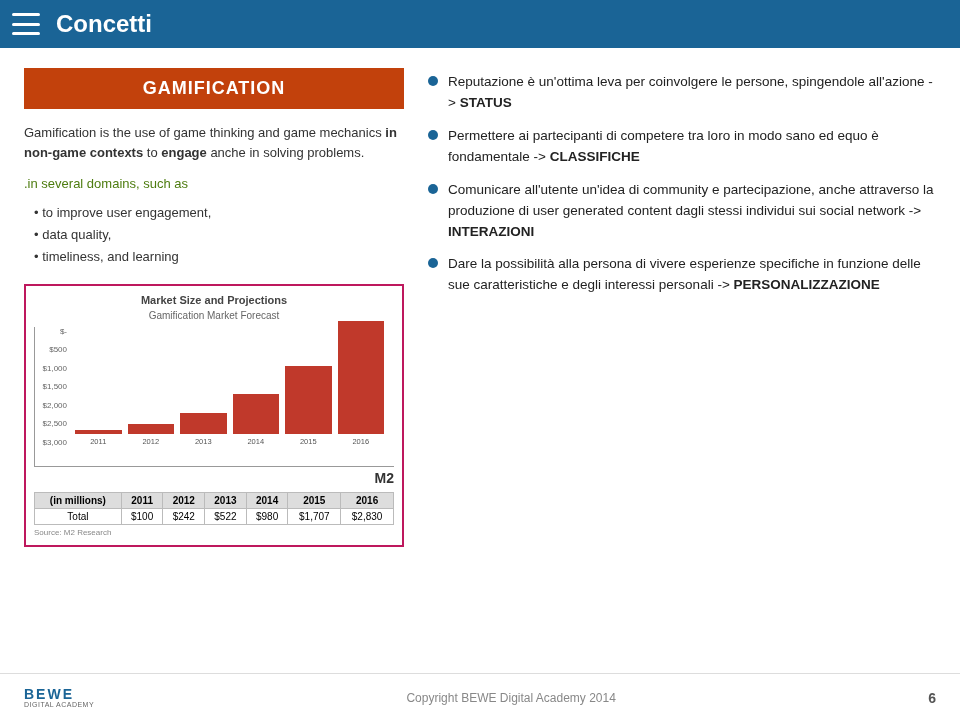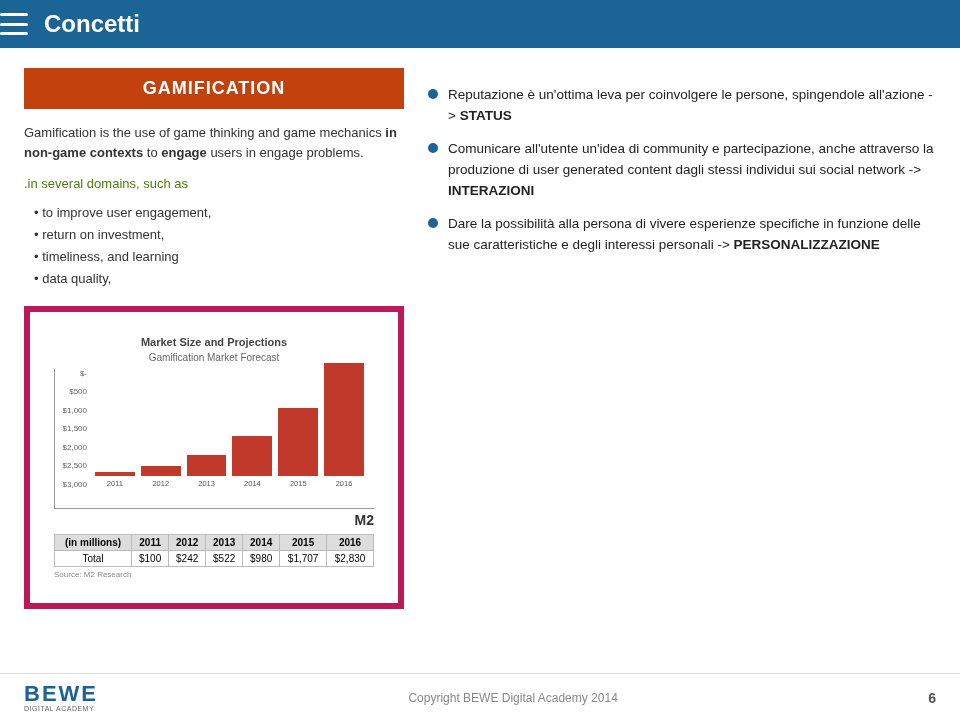--- a/index.html
+++ b/index.html
@@ -11,21 +11,21 @@
       overflow: hidden;
       position: relative;
     }
 
     
     .header {
       background: #1a6496;
       height: 48px;
       display: flex;
       align-items: center;
-      padding: 0 0;
+      padding: 0 12px;
     }
     .header-menu-icon {
       width: 28px;
       height: 22px;
       display: flex;
       flex-direction: column;
       justify-content: space-between;
       margin-right: 16px;
     }
     .header-menu-icon span {
@@ -90,22 +90,22 @@
       margin-bottom: 10px;
       line-height: 1.7;
     }
     .bullet-list li::before {
       content: '• ';
       color: #333;
     }
 
     
     .chart-container {
-      border: 6px solid #be185d;
-      padding: 24px;
+      border: 2px solid #be185d;
+      padding: 8px;
       margin-top: 16px;
       background: white;
     }
     .chart-title {
       text-align: center;
       font-size: 11px;
       color: #444;
       font-weight: bold;
       margin-bottom: 4px;
     }
@@ -204,21 +204,20 @@
     }
 
     
     .right-panel {
       flex: 1;
       display: flex;
       flex-direction: column;
       justify-content: flex-start;
       gap: 12px;
       padding-top: 4px;
-      margin-top: 13px;
     }
 
     .bullet-item {
       display: flex;
       align-items: flex-start;
       gap: 10px;
       font-size: 13.5px;
       color: #222;
       line-height: 1.55;
     }
@@ -246,21 +245,21 @@
       border-top: 1px solid #ddd;
     }
 
     .footer-logo {
       display: flex;
       flex-direction: column;
       align-items: flex-start;
     }
 
     .bewe-logo {
-      font-size: 22px;
+      font-size: 14px;
       font-weight: 900;
       color: #1a6496;
       letter-spacing: 2px;
       line-height: 1;
     }
 
     .bewe-subtitle {
       font-size: 7px;
       color: #666;
       letter-spacing: 0.5px;
@@ -288,30 +287,29 @@
   </div>
   <span class="header-title">Concetti</span>
 </div>
 
 <div class="main">
 
   <div class="left-panel">
     <div class="gamification-box">GAMIFICATION</div>
 
     <p class="intro-text">
-      <span>Gamification is the use of game thinking and game mechanics </span><strong>in non-game contexts</strong><span> to </span><strong>engage</strong><span> users in engage problems.</span>
+      <span>Gamification is the use of game thinking and game mechanics </span><strong>in non-game contexts</strong><span> to </span><strong>engage</strong><span> anche in solving problems.</span>
     </p>
 
     <p class="domains-section">.in several domains, such as</p>
 
     <ul class="bullet-list">
       <li><span>to improve user engagement,</span></li>
-      <li><span>return on investment,</span></li>
+      <li><span>data quality,</span></li>
       <li><span>timeliness, and learning</span></li>
-      <li><span>data quality,</span></li>
     </ul>
 
     <div class="chart-container">
       <div class="chart-title">Market Size and Projections</div>
       <div class="chart-subtitle">Gamification Market Forecast</div>
 
       <div class="bar-chart-wrapper">
         <div class="y-axis-labels">
           <span>$3,000</span>
           <span>$2,500</span>
@@ -382,20 +380,26 @@
   <div class="right-panel">
 
     <div class="bullet-item">
       <div class="bullet-dot"></div>
       <div class="bullet-text">
         <span>Reputazione è un'ottima leva per coinvolgere le persone, spingendole all'azione -&gt; </span><strong>STATUS</strong>
       </div>
     </div>
 
 
+    <div class="bullet-item">
+      <div class="bullet-dot"></div>
+      <div class="bullet-text">
+        <span>Permettere ai partecipanti di competere tra loro in modo sano ed equo è fondamentale -&gt; </span><strong>CLASSIFICHE</strong>
+      </div>
+    </div>
 
     <div class="bullet-item">
       <div class="bullet-dot"></div>
       <div class="bullet-text">
         <span>Comunicare all'utente un'idea di community e partecipazione, anche attraverso la produzione di user generated content dagli stessi individui sui social network -&gt; </span><strong>INTERAZIONI</strong>
       </div>
     </div>
 
     <div class="bullet-item">
       <div class="bullet-dot"></div>

